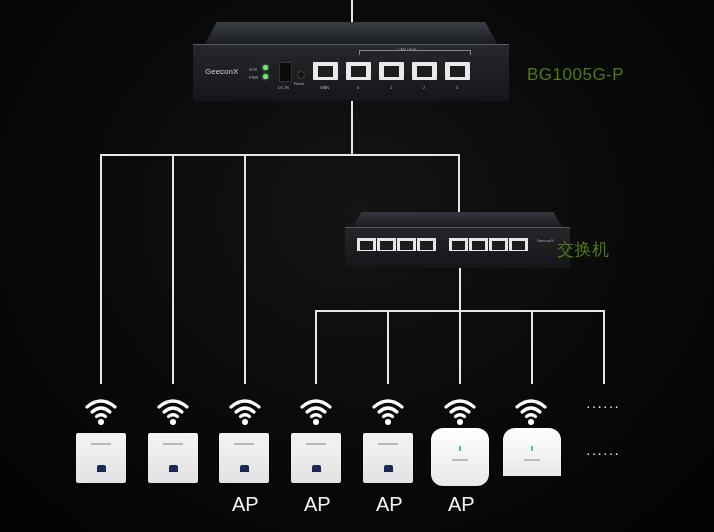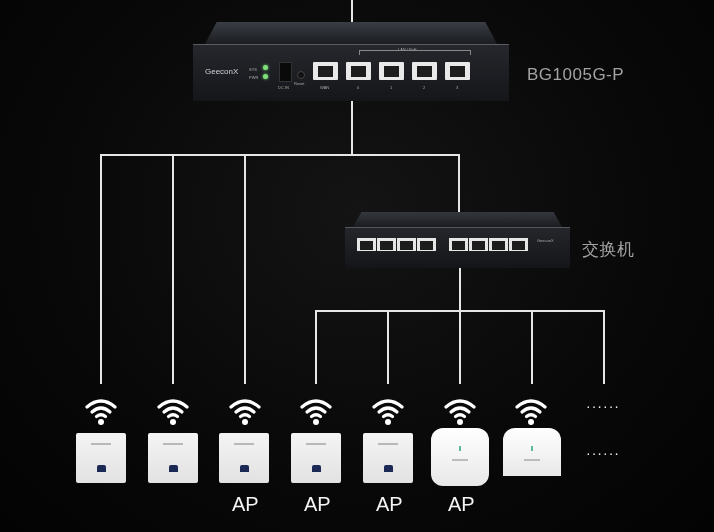--- a/index.html
+++ b/index.html
@@ -7,21 +7,21 @@
   .bg{position:absolute;inset:0;background:radial-gradient(ellipse at 50% 40%,#141414 0%,#080808 60%,#030303 100%);}
   .line{position:absolute;background:#e6e6e6;}
   .router{position:absolute;left:193px;top:22px;width:316px;height:78px;}
   .router .top{position:absolute;left:12px;top:0;width:292px;height:22px;background:linear-gradient(#3a3d44,#1a1c20);clip-path:polygon(4% 0,96% 0,100% 100%,0 100%);}
   .router .front{position:absolute;left:0;top:22px;width:316px;height:56px;background:linear-gradient(#25272c,#15161a);border-top:1px solid #5a5d63;}
   .brand{position:absolute;font-size:8px;color:#cfd2d6;}
   .port{position:absolute;width:25px;height:18px;background:#e9e9e9;border-radius:1px;}
   .port::after{content:"";position:absolute;left:5px;top:4px;width:15px;height:11px;background:#1d1d1d;}
   .led{position:absolute;width:5px;height:5px;border-radius:50%;background:#7fe07a;box-shadow:0 0 3px #7fe07a;}
   .small{position:absolute;font-size:4px;color:#aaa;}
-  .label{position:absolute;font-size:17px;color:#a3a3a3;letter-spacing:0.5px;}
+  .label{position:absolute;font-size:17px;color:#4d7c0f;letter-spacing:0.5px;}
   .switch{position:absolute;left:345px;top:212px;width:225px;height:55px;}
   .switch .top{position:absolute;left:8px;top:0;width:209px;height:15px;background:linear-gradient(#34373d,#1a1c20);clip-path:polygon(4% 0,96% 0,100% 100%,0 100%);}
   .switch .front{position:absolute;left:0;top:15px;width:225px;height:40px;background:linear-gradient(#24262b,#141518);border-top:1px solid #55585e;}
   .sport{position:absolute;width:19px;height:13px;background:#e6e6e6;}
   .sport::after{content:"";position:absolute;left:3px;top:3px;width:13px;height:9px;background:#1d1d1d;}
   .wifi{position:absolute;width:34px;height:30px;}
   .ap-wall{position:absolute;width:50px;height:50px;background:linear-gradient(#f4f4f4,#e2e2e2);border-radius:2px;}
   .ap-wall .logo{position:absolute;left:15px;top:10px;width:20px;height:2px;background:#b8b8b8;}
   .ap-wall .jack{position:absolute;left:21px;top:32px;width:9px;height:7px;background:#1b2a55;border-radius:2px 2px 0 0;}
   .ap-ceil{position:absolute;width:58px;height:58px;background:linear-gradient(#ffffff,#e8e8e8);border-radius:12px;}
@@ -85,21 +85,21 @@
     <div class="sport" style="left:32px;top:10px;"></div>
     <div class="sport" style="left:52px;top:10px;"></div>
     <div class="sport" style="left:72px;top:10px;"></div>
     <div class="sport" style="left:104px;top:10px;"></div>
     <div class="sport" style="left:124px;top:10px;"></div>
     <div class="sport" style="left:144px;top:10px;"></div>
     <div class="sport" style="left:164px;top:10px;"></div>
     <span class="small" style="left:192px;top:10px;">GeeconX</span>
   </div>
 </div>
-<span class="label" style="left:582px;top:238px;">交换机</span>
+<span class="label" style="left:557px;top:238px;">交换机</span>
 
 <svg class="wifi" style="left:84px;top:396px;" viewBox="0 0 34 30">
     <g fill="none" stroke="#fff" stroke-width="3.2" stroke-linecap="round">
       <path d="M3 11 Q17 -1 31 11"></path>
       <path d="M8 16 Q17 8 26 16"></path>
       <path d="M12.5 20.5 Q17 17 21.5 20.5"></path>
     </g>
     <circle cx="17" cy="26" r="3" fill="#fff"></circle>
   </svg>
 <svg class="wifi" style="left:156px;top:396px;" viewBox="0 0 34 30">

